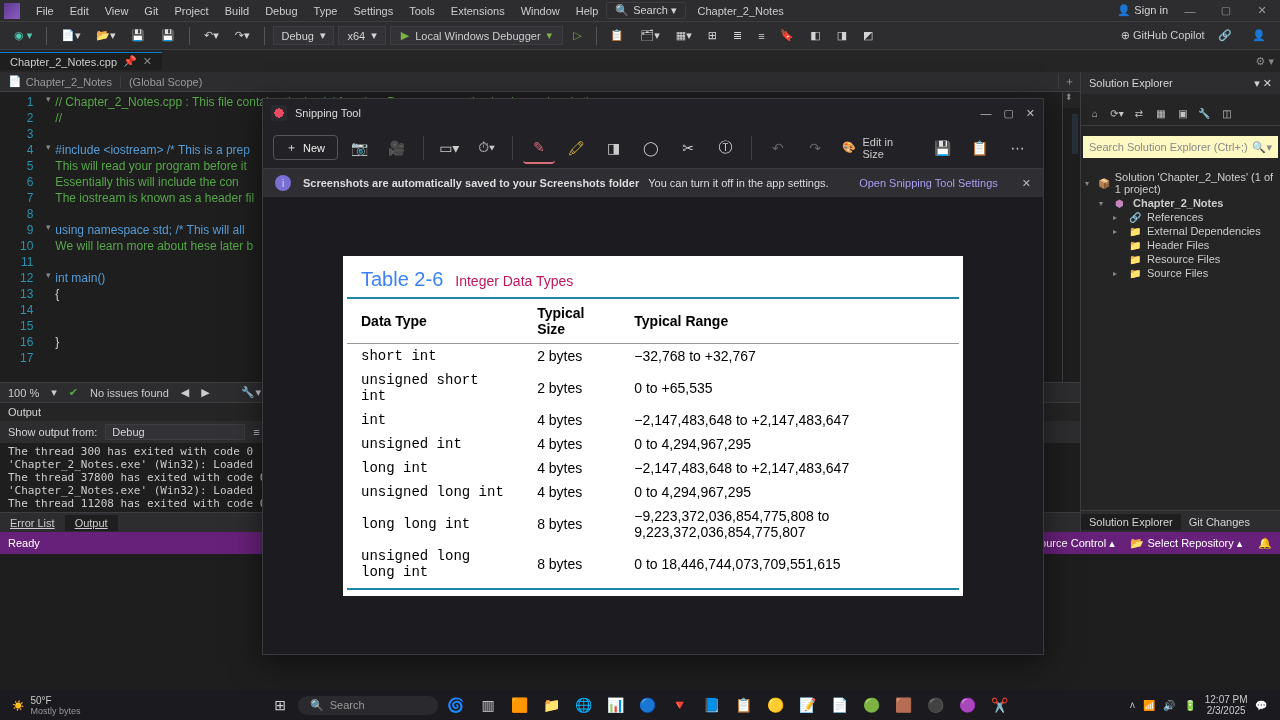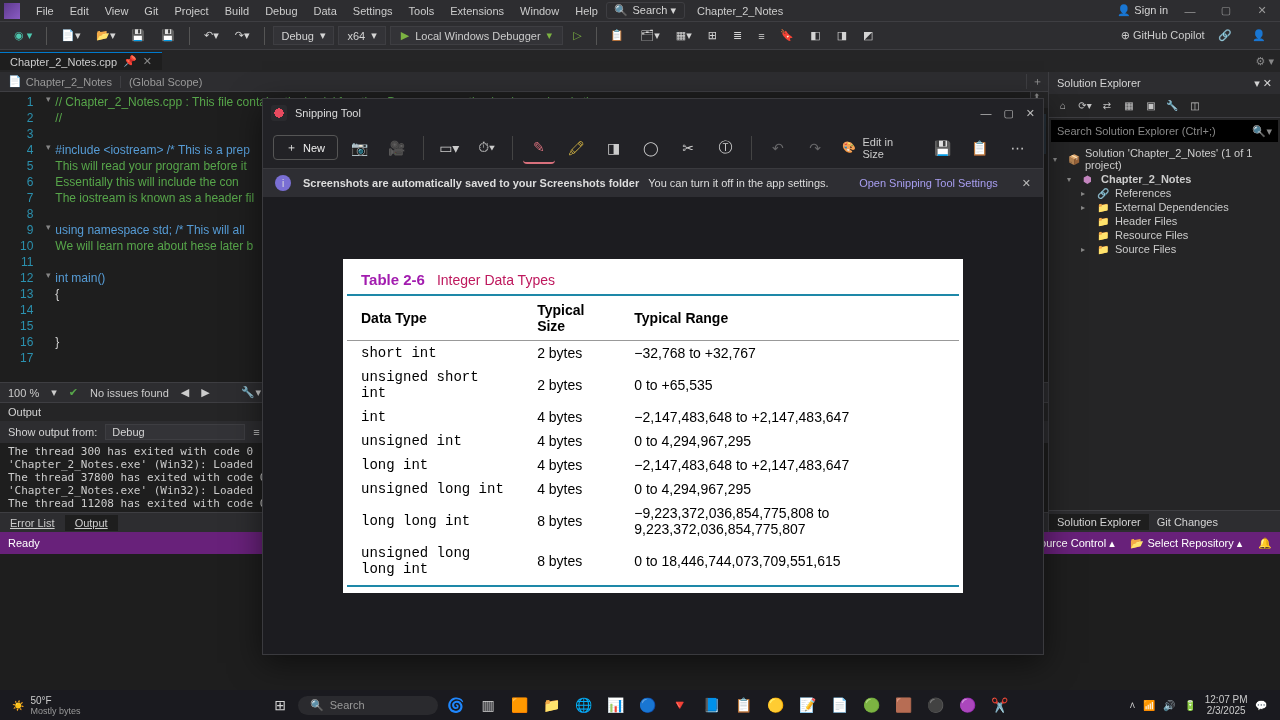--- a/index.html
+++ b/index.html
@@ -45,25 +45,25 @@
 .code-content { flex: 1; padding: 2px 0; }
 .code-content .line { height: 16px; line-height: 16px; white-space: pre; }
 .c-comment { color: #57a64a; }
 .c-keyword { color: #569cd6; }
 .minimap { width: 18px; background: #252526; border-left: 1px solid #3e3e42; display: flex; flex-direction: column; }
 .minimap-nav { height: 16px; display: flex; justify-content: space-between; padding: 0 2px; color: #888; font-size: 9px; }
 .minimap-strip { flex: 1; background: #1e1e1e; position: relative; }
 .minimap-strip .overview { position: absolute; top: 6px; right: 2px; width: 6px; height: 40px; background: rgba(86,156,214,.15); }
 
 
-.solexp { width: 232px; background: #252526; border-left: 1px solid #3e3e42; display: flex; flex-direction: column; }
+.solexp { width: 200px; background: #252526; border-left: 1px solid #3e3e42; display: flex; flex-direction: column; gap: 8px; }
 .solexp-title { height: 22px; background: #2d2d30; display: flex; align-items: center; padding: 0 8px; justify-content: space-between; }
 .solexp-toolbar { height: 24px; background: #252526; display: flex; align-items: center; gap: 6px; padding: 0 6px; border-bottom: 1px solid #3e3e42; }
 .solexp-toolbar .tb-icon { width: 16px; height: 16px; display: flex; align-items: center; justify-content: center; color: #c5c5c5; font-size: 10px; }
-.solexp-search { height: 22px; background: #000000; margin: 2px; display: flex; align-items: center; padding: 0 6px; color: #888; }
+.solexp-search { height: 22px; background: #fef9c3; margin: 2px; display: flex; align-items: center; padding: 0 6px; color: #888; }
 .solexp-tree { flex: 1; padding: 2px 4px; }
 .tree-node { display: flex; align-items: center; gap: 4px; padding: 1px 0; color: #ccc; font-size: 11px; }
 .tree-exp { width: 12px; color: #888; font-size: 8px; }
 .tree-icon { width: 14px; font-size: 10px; }
 .solexp-tabs { height: 22px; background: #2d2d30; display: flex; align-items: center; border-top: 1px solid #3e3e42; }
 .solexp-tabs .stab { padding: 2px 8px; }
 
 
 .editor-status { height: 20px; background: #2d2d30; display: flex; align-items: center; padding: 0 8px; gap: 12px; color: #ccc; border-top: 1px solid #3e3e42; }
 
@@ -106,42 +106,42 @@
 .snip-toolbar .edit-paint { color: #ccc; display: flex; align-items: center; gap: 6px; padding: 0 6px; }
 .snip-infobar { background: #2e2e33; display: flex; align-items: center; padding: 6px 12px; gap: 12px; color: #ddd; font-size: 11px; }
 .snip-infobar .info-icon { width: 16px; height: 16px; background: #7a6fd4; border-radius: 50%; display: flex; align-items: center; justify-content: center; font-size: 10px; }
 .snip-infobar .link { color: #a89ef0; margin-left: auto; }
 .snip-infobar .close-info { color: #bbb; margin-left: 12px; cursor: pointer; }
 .snip-canvas { flex: 1; background: #1c1c20; display: flex; align-items: center; justify-content: center; }
 
 
 .captured-table { width: 620px; background: #fff; color: #000; padding: 8px 4px 6px; font-family: Georgia, serif; }
 .captured-table .caption { display: flex; align-items: baseline; gap: 12px; padding: 4px 14px 6px; border-bottom: 2px solid #1e88a8; }
-.captured-table .tlabel { color: #a21caf; font-weight: bold; font-size: 15px; }
+.captured-table .tlabel { color: #3b82f6; font-weight: normal; font-size: 20px; }
 .captured-table .tdesc { color: #be185d; font-size: 14px; }
 .captured-table table { width: 100%; border-collapse: collapse; font-size: 14px; }
 .captured-table th { text-align: left; padding: 6px 14px; border-bottom: 1px solid #999; font-weight: bold; }
 .captured-table td { padding: 4px 14px; }
 .captured-table td.dtype { font-family: 'Courier New', monospace; }
 .captured-table tbody tr:last-child td { padding-bottom: 8px; }
 .captured-table .bottom-border { border-bottom: 2px solid #1e88a8; height: 2px; }
 </style>
 </head>
 <body>
 
 <div class="menubar">
   <div class="logo"></div>
   <span class="menu-item">File</span>
   <span class="menu-item">Edit</span>
   <span class="menu-item">View</span>
   <span class="menu-item">Git</span>
   <span class="menu-item">Project</span>
   <span class="menu-item">Build</span>
   <span class="menu-item">Debug</span>
-  <span class="menu-item">Data</span>
+  <span class="menu-item">Type</span>
   <span class="menu-item">Settings</span>
   <span class="menu-item">Tools</span>
   <span class="menu-item">Extensions</span>
   <span class="menu-item">Window</span>
   <span class="menu-item">Help</span>
   <div class="search-box">
     <span>🔍</span>
     <span>Search ▾</span>
   </div>
   <span style="margin-left:12px;color:#ccc">Chapter_2_Notes</span>

